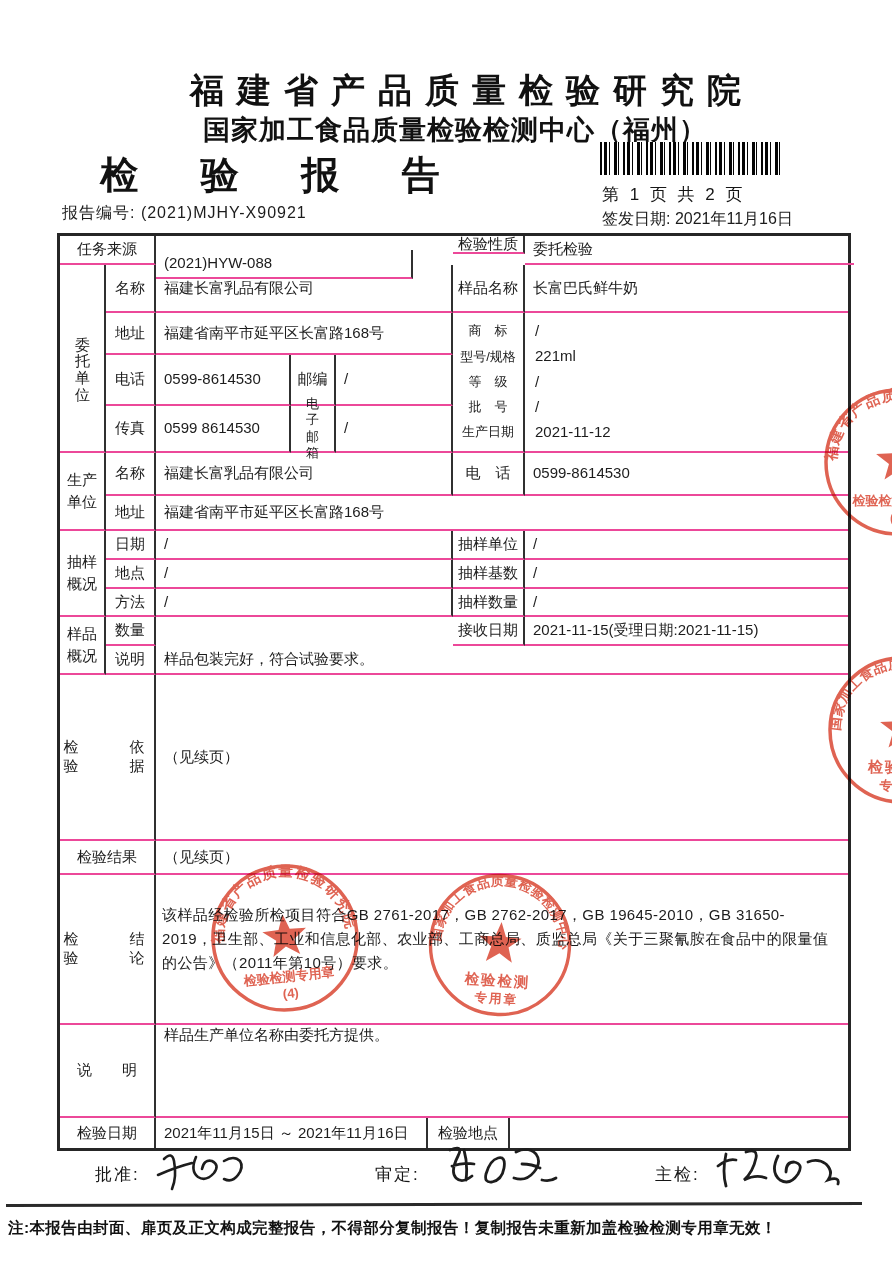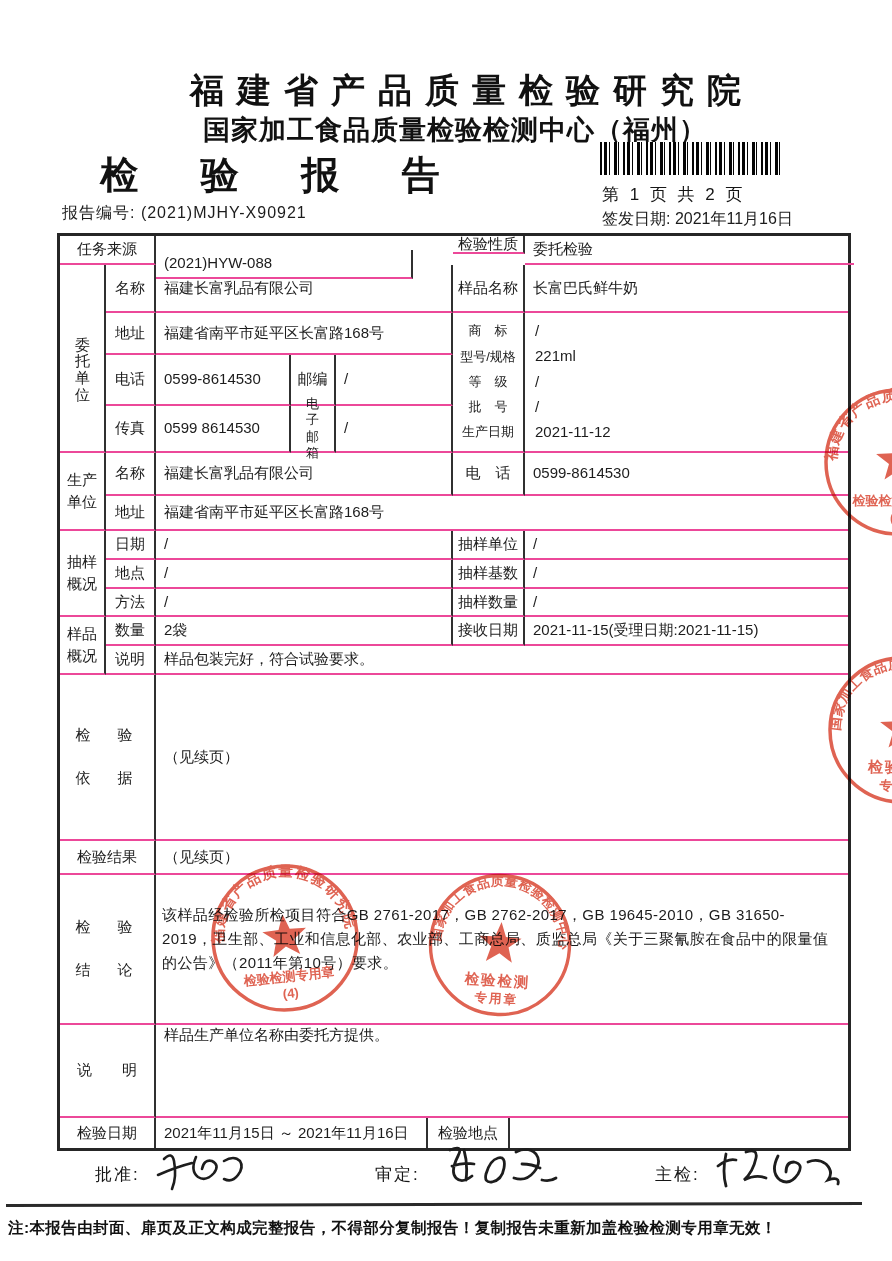--- a/index.html
+++ b/index.html
@@ -26,21 +26,21 @@
   .lab{justify-content:center;text-align:center;}
   .val{padding:1px 8px;justify-content:flex-start;}
   .no-r{border-right:none;}
   .no-b{border-bottom:none;}
   .vlabel{writing-mode:vertical-lr;letter-spacing:17px;font-size:15px;}
   .two-line{white-space:pre-line;line-height:1.5;}
   .stack{flex-direction:column;align-items:stretch;padding:6px 0;}
   .stack>div{flex:1;display:flex;align-items:center;}
   .stack-lab>div{justify-content:center;}
   .stack-val>div{padding-left:10px;}
-  .big-label{flex-direction:column;gap:24px;letter-spacing:6px;}
+  .big-label{flex-direction:row;gap:24px;letter-spacing:6px;}
   .concl-text{align-items:flex-start;padding:28px 14px 0 6px;line-height:1.6;letter-spacing:0.4px;width:100%;}
   .small{font-size:13px;}
   
   .stamp{position:absolute;mix-blend-mode:multiply;opacity:0.82;}
   
   .sig-label{font-size:17px;letter-spacing:2px;color:#161616;}
   .rule{left:6px;top:1203px;width:856px;height:3px;background:#2a2a2a;transform:rotate(-0.15deg);}
   .foot-note{left:8px;top:1218px;width:880px;font-size:15.5px;font-weight:bold;letter-spacing:0.4px;color:#111;}
 </style>
 </head>
@@ -119,21 +119,20 @@
   <div class="cell val no-r" style="left:465px;top:324px;width:323px;height:29px">/</div>
 
   <div class="cell lab" style="left:46px;top:353px;width:50px;height:28px">方法</div>
   <div class="cell val" style="left:96px;top:353px;width:297px;height:28px">/</div>
   <div class="cell lab" style="left:393px;top:353px;width:72px;height:28px">抽样数量</div>
   <div class="cell val no-r" style="left:465px;top:353px;width:323px;height:28px">/</div>
 
   <div class="cell lab two-line" style="left:0;top:381px;width:46px;height:58px">样品
 概况</div>
   <div class="cell lab" style="left:46px;top:381px;width:50px;height:29px">数量</div>
-  <div class="cell val" style="left:96px;top:381px;width:297px;height:29px">2袋</div>
   <div class="cell lab" style="left:393px;top:381px;width:72px;height:29px">接收日期</div>
   <div class="cell val no-r" style="left:465px;top:381px;width:323px;height:29px">2021-11-15(受理日期:2021-11-15)</div>
   <div class="cell lab" style="left:46px;top:410px;width:50px;height:29px">说明</div>
   <div class="cell val no-r" style="left:96px;top:410px;width:692px;height:29px">样品包装完好，符合试验要求。</div>
 
   <div class="cell lab big-label" style="left:0;top:439px;width:96px;height:166px">
     <div>检　验</div>
     <div>依　据</div>
   </div>
   <div class="cell val no-r" style="left:96px;top:439px;width:692px;height:166px">（见续页）</div>

